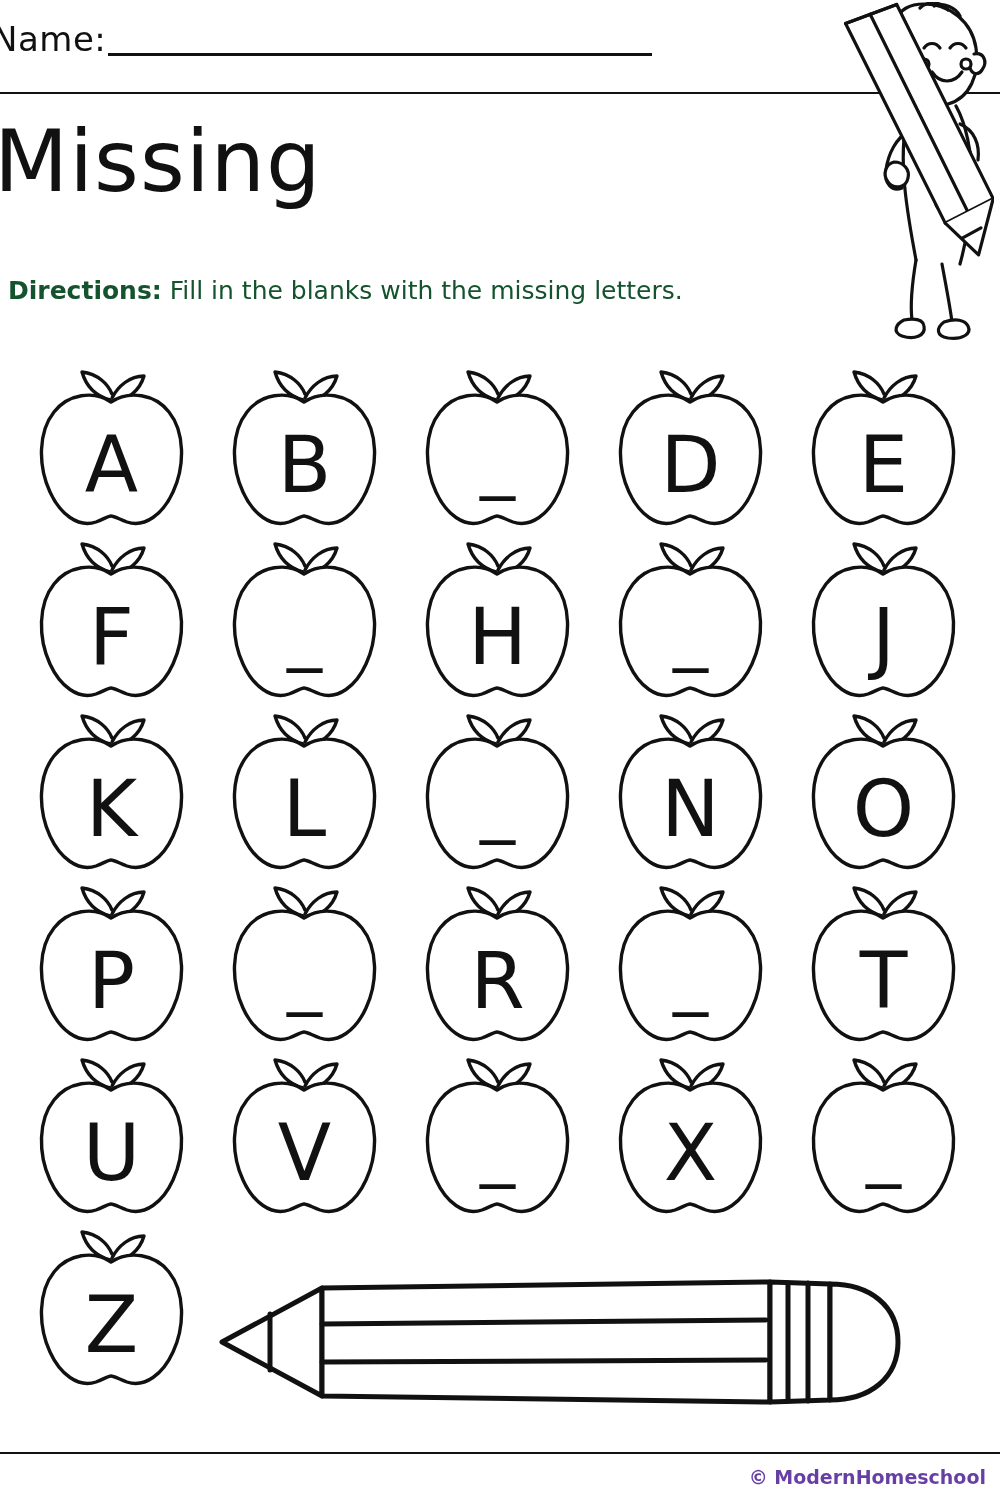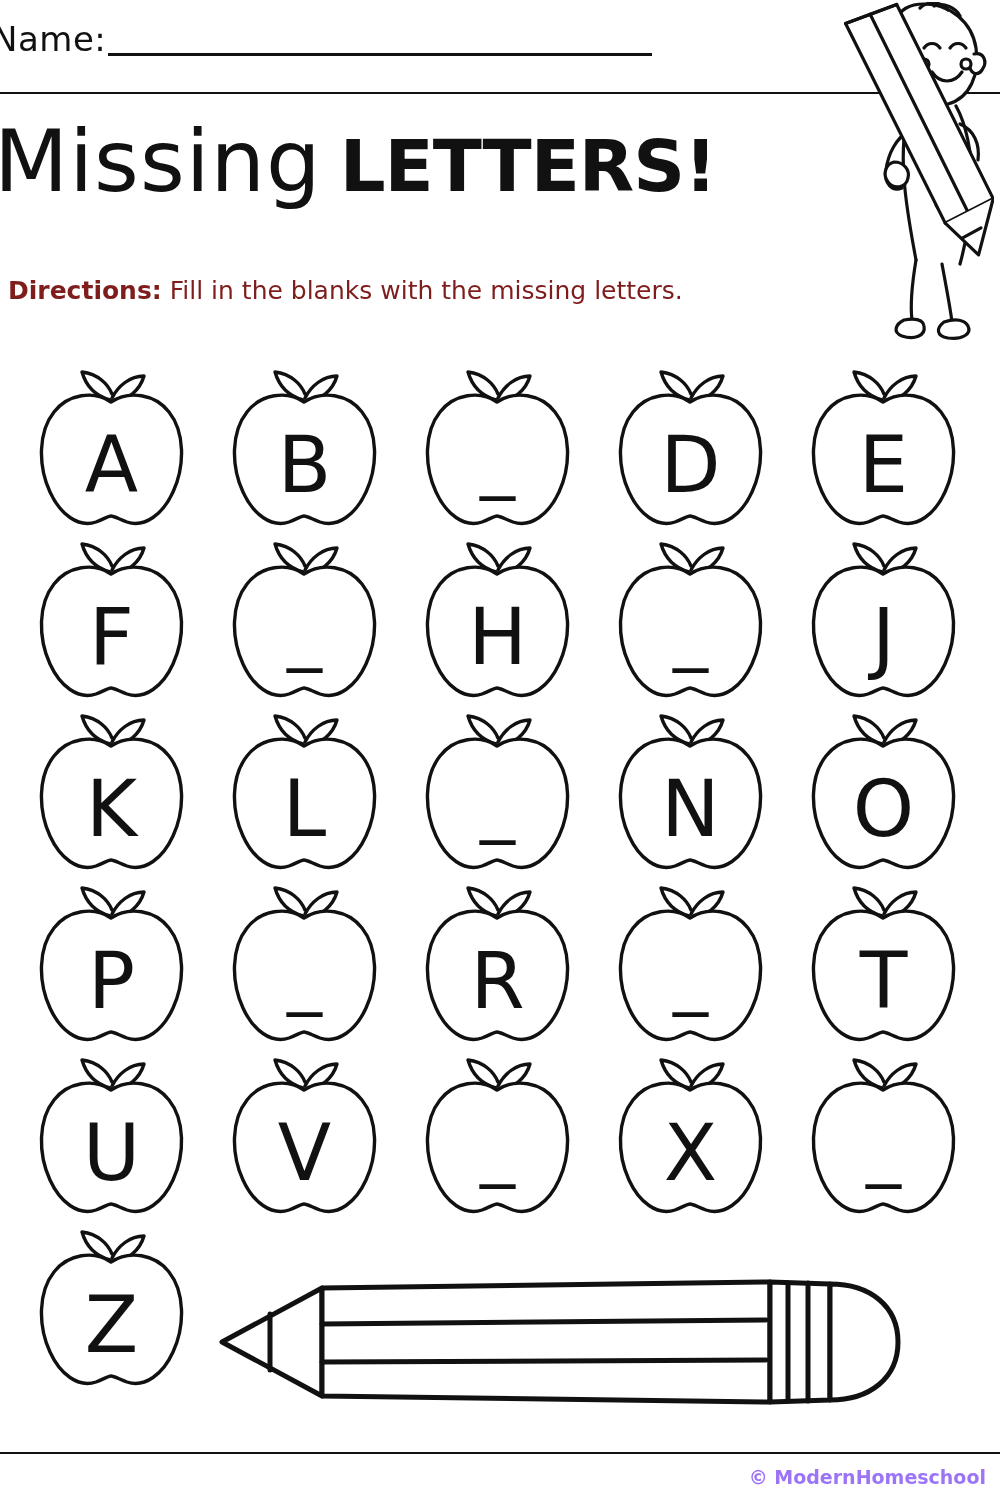--- a/index.html
+++ b/index.html
@@ -77,21 +77,21 @@
     text-transform: uppercase;
   }
 
   
   .directions {
     position: absolute;
     left: 8px;
     top: 276px;
     font-family: "DejaVu Sans", sans-serif;
     font-size: 25px;
-    color: #7f1d1d;
+    color: #14532d;
     white-space: nowrap;
   }
   .directions b {
     font-weight: 700;
   }
 
   
   .kid {
     position: absolute;
     right: 6px;
@@ -163,39 +163,38 @@
     height: 2px;
     background: #111;
   }
   .footer-credit {
     position: absolute;
     right: 14px;
     top: 1466px;
     font-family: "DejaVu Sans", sans-serif;
     font-size: 19px;
     font-weight: 700;
-    color: #8b5cf6;
+    color: #4c1d95;
     opacity: 0.85;
     white-space: nowrap;
   }
 </style>
 </head>
 <body>
 
 <div class="page">
 
   <div class="name-row">
     <span class="name-label">Name:</span>
     <span class="name-blank"></span>
   </div>
   <div class="header-rule"></div>
 
   <div class="title-wrap">
     <span class="title-a">Missing</span>
-    <span class="title-b">Letters!</span>
   </div>
 
   <div class="directions">
     <b>Directions:</b>
     <span>Fill in the blanks with the missing letters.</span>
   </div>
 
   <div class="kid">
     <svg viewBox="0 0 170 340" width="170" height="340" fill="none" stroke="#111" stroke-width="3.2" stroke-linecap="round" stroke-linejoin="round">
 

